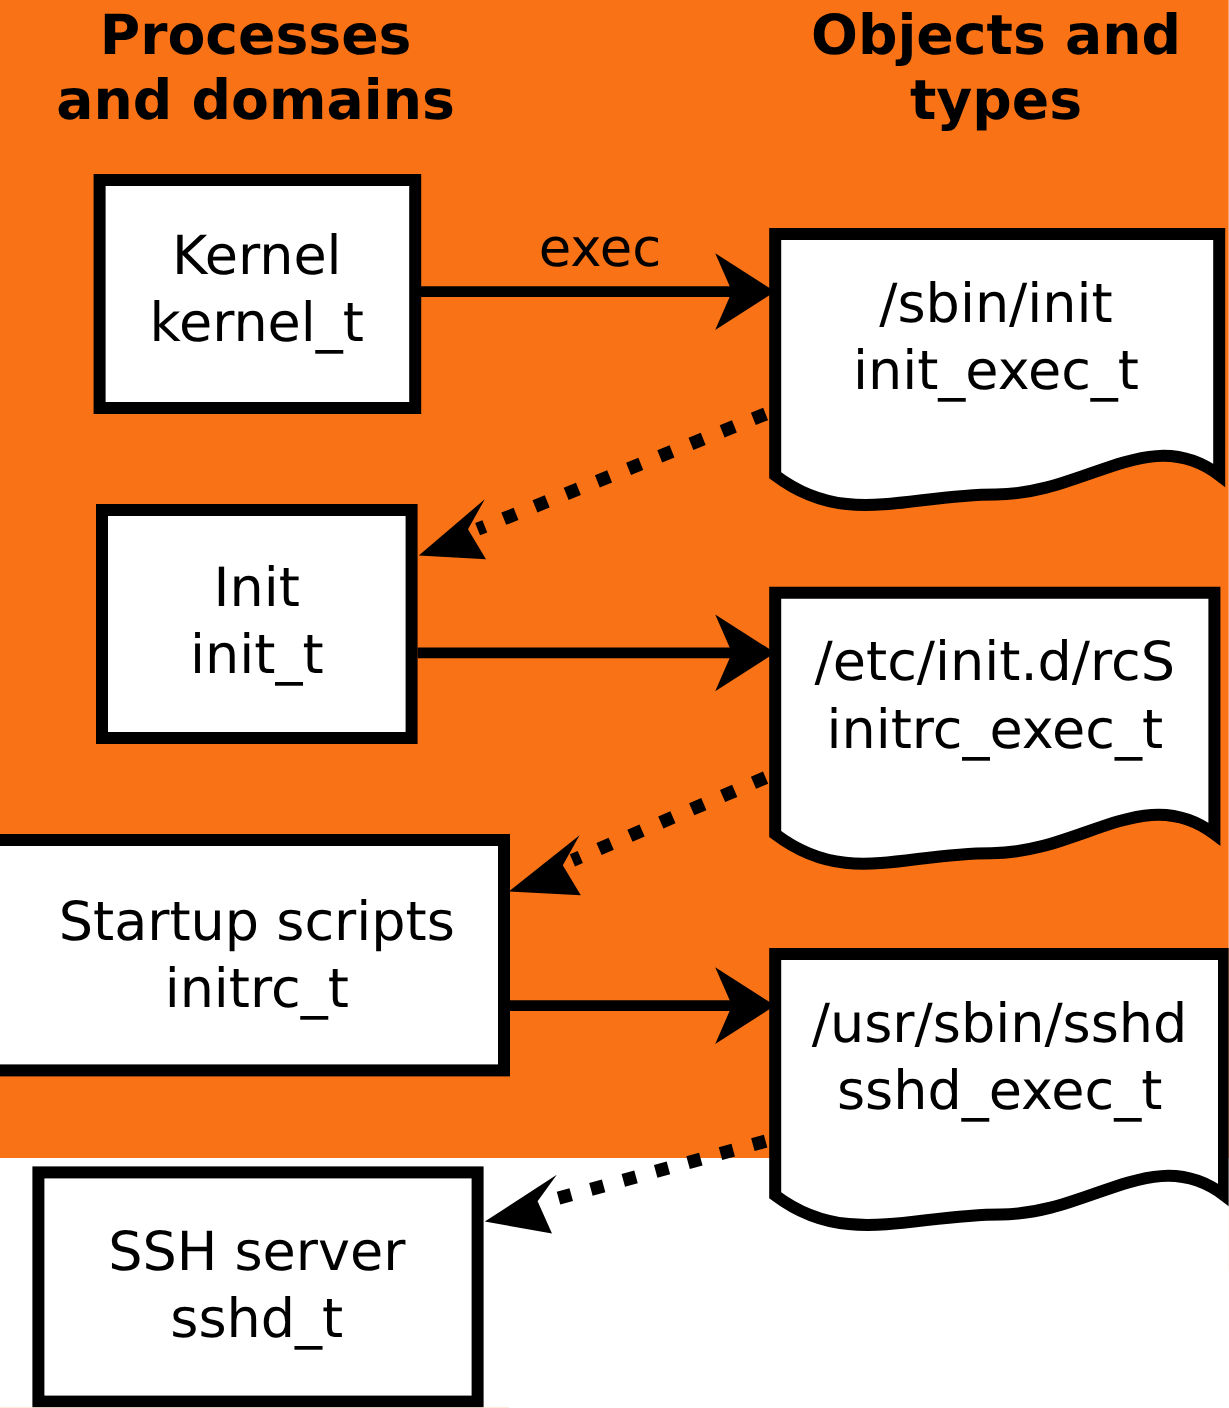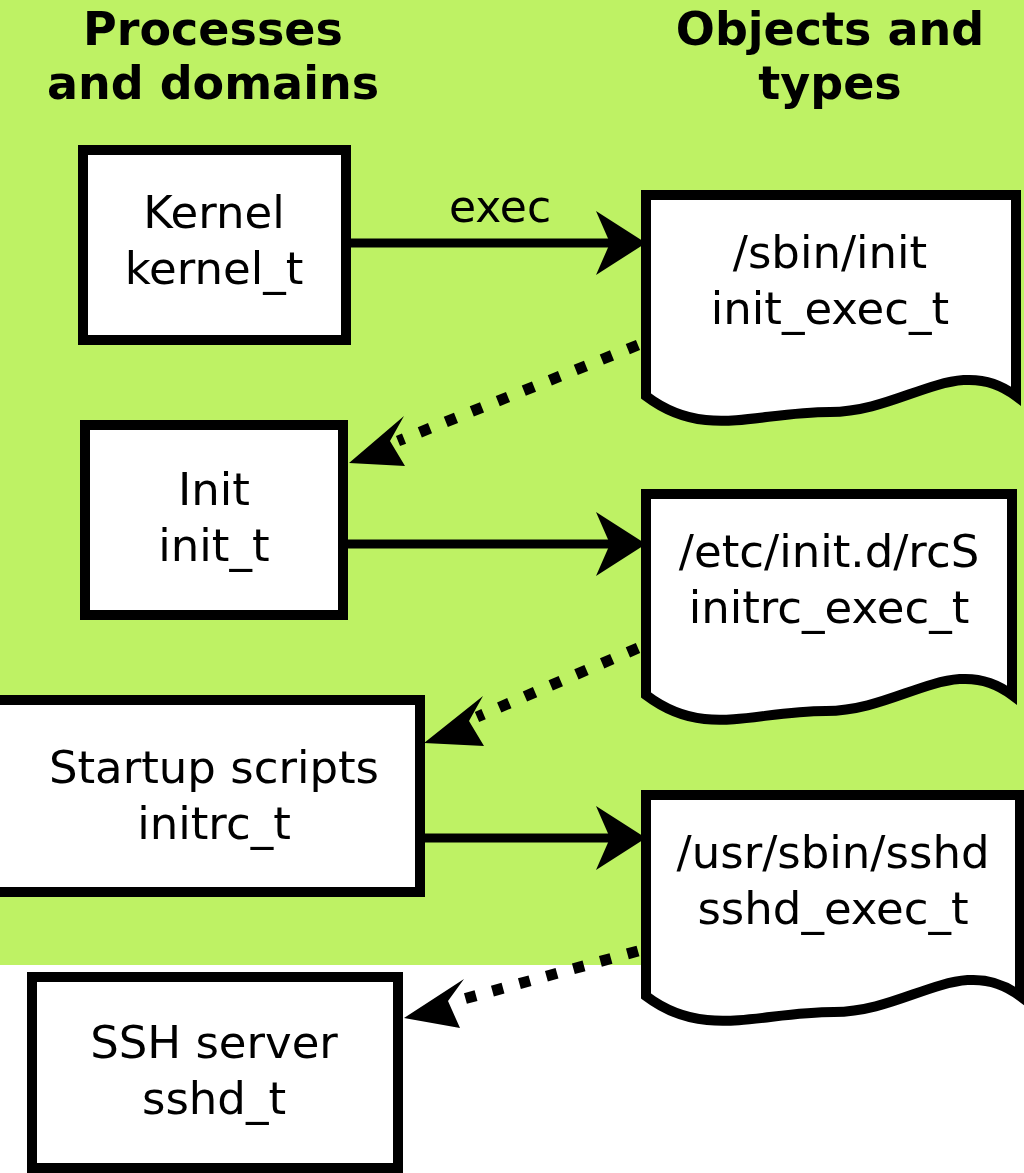--- a/index.html
+++ b/index.html
@@ -10,21 +10,21 @@
   body {
     width: 1024px;
     height: 1173px;
     overflow: hidden;
     font-family: "DejaVu Sans", sans-serif;
   }
   #diagram-root {
     position: relative;
     width: 1024px;
     height: 965px;
-    background: #bef264;
+    background: #f97316;
   }
   svg#diagram-svg {
     display: block;
     width: 1024px;
     height: 1173px;
   }
   .col-header {
     font-family: "DejaVu Sans", sans-serif;
     font-weight: bold;
     font-size: 46px;

